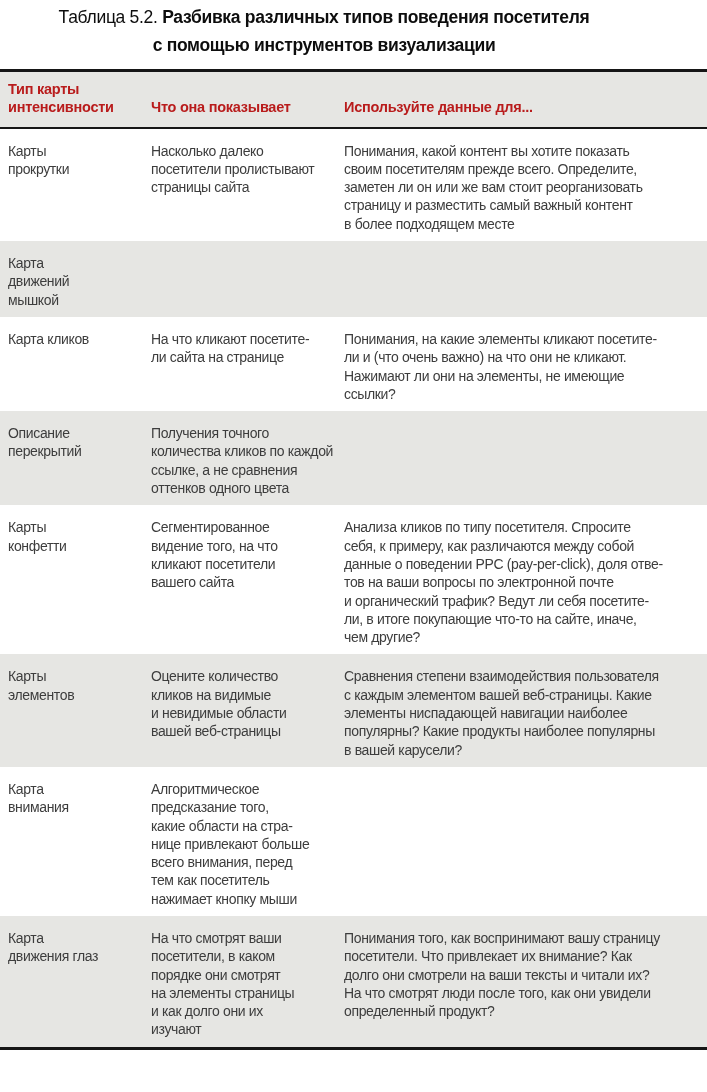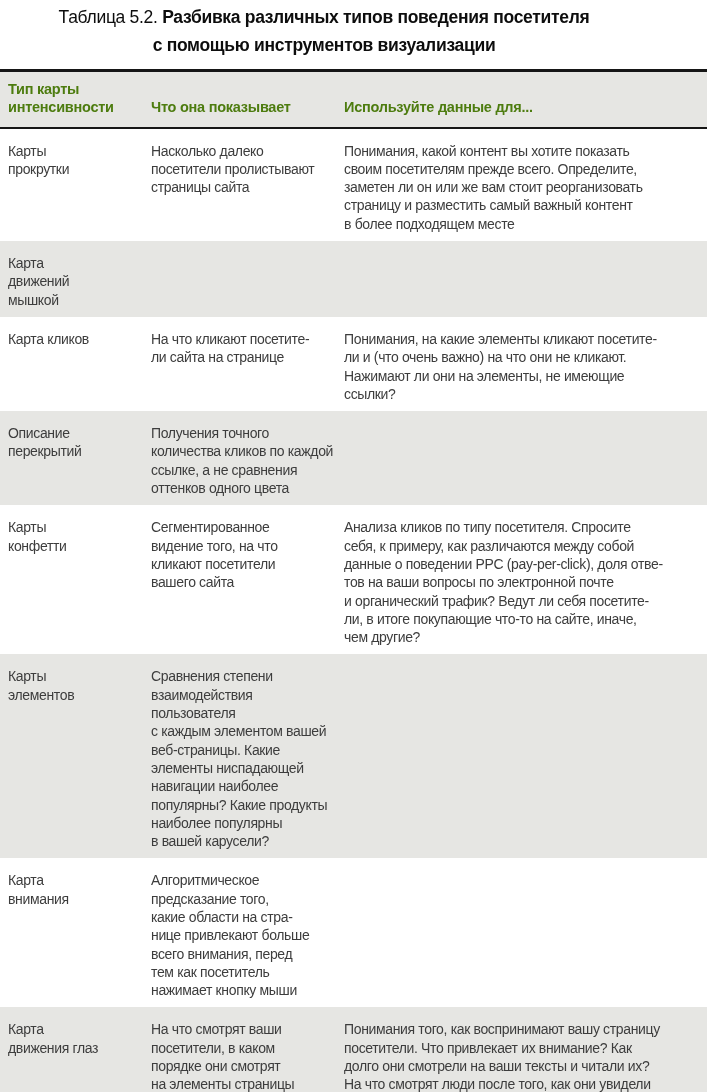--- a/index.html
+++ b/index.html
@@ -51,21 +51,21 @@
   .row.plain { background: #ffffff; }
   .cell {
     white-space: pre-line;
     font-size: 14px;
     line-height: 18.3px;
     letter-spacing: -0.35px;
     padding-right: 10px;
   }
   .row.header .cell {
     font-weight: 700;
-    color: #4d7c0f;
+    color: #b91c1c;
     font-size: 14.5px;
     letter-spacing: -0.25px;
     padding-right: 4px;
   }
 </style>
 </head>
 <body>
 
 <div class="page">
 
@@ -134,20 +134,24 @@
 данные о поведении PPC (pay-per-click), доля отве-
 тов на ваши вопросы по электронной почте
 и органический трафик? Ведут ли себя посетите-
 ли, в итоге покупающие что-то на сайте, иначе,
 чем другие?</div>
     </div>
 
     <div class="row shade">
       <div class="cell">Карты
 элементов</div>
+      <div class="cell">Оцените количество
+кликов на видимые
+и невидимые области
+вашей веб-страницы</div>
       <div class="cell">Сравнения степени взаимодействия пользователя
 с каждым элементом вашей веб-страницы. Какие
 элементы ниспадающей навигации наиболее
 популярны? Какие продукты наиболее популярны
 в вашей карусели?</div>
     </div>
 
     <div class="row plain">
       <div class="cell">Карта
 внимания</div>

